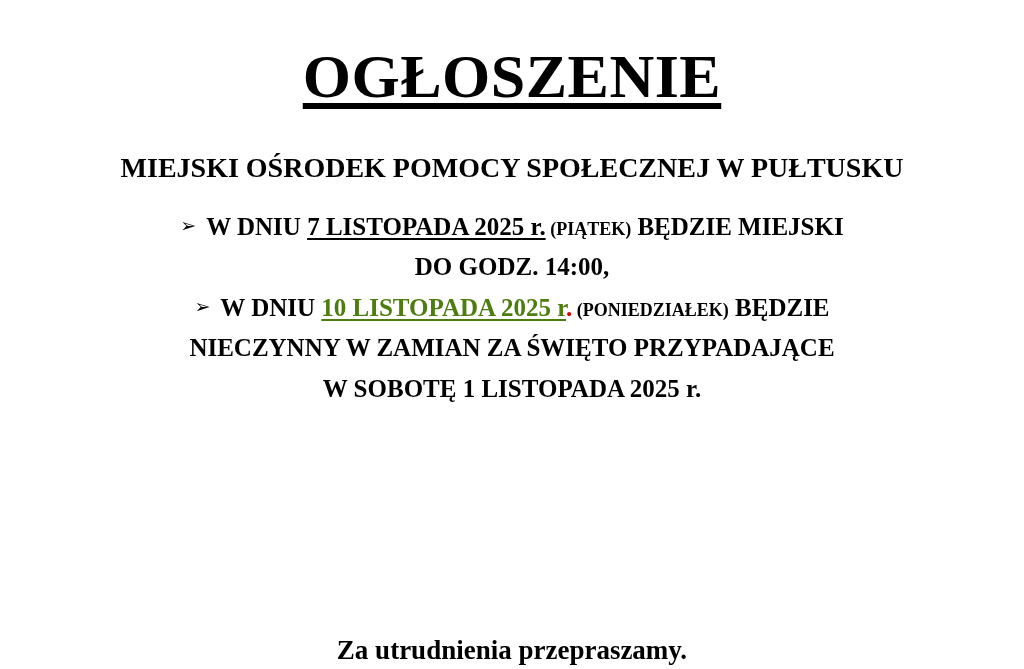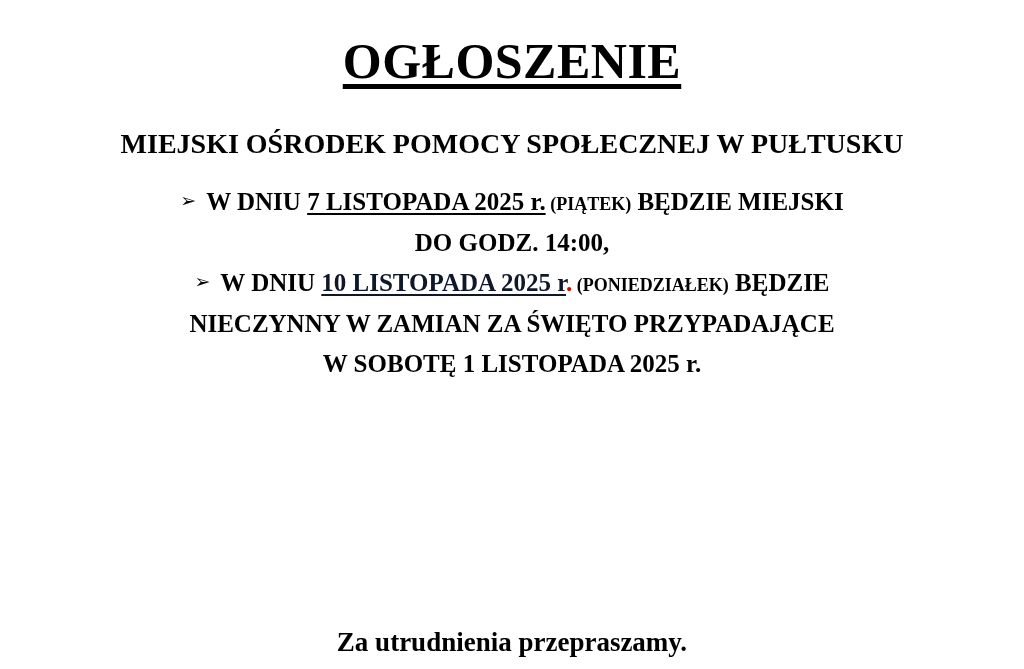--- a/index.html
+++ b/index.html
@@ -16,21 +16,21 @@
   }
   .page {
     width: 1024px;
     height: 669px;
     position: relative;
     box-sizing: border-box;
     padding: 0;
   }
   .title {
     text-align: center;
-    font-size: 50px;
+    font-size: 62px;
     font-weight: bold;
     letter-spacing: 0.5px;
     text-decoration: underline;
     text-underline-offset: 6px;
     line-height: 1.1;
   }
   .headline {
     text-align: center;
     font-size: 28px;
     font-weight: bold;
@@ -60,21 +60,21 @@
     text-decoration: underline;
     text-underline-offset: 3px;
   }
   .small {
     font-size: 18px;
   }
   .red {
     color: #e00000;
   }
   .red-u {
-    color: #0f172a;
+    color: #4d7c0f;
     text-decoration: underline;
     text-underline-offset: 3px;
   }
   .footer {
     text-align: center;
     font-size: 27px;
     font-weight: bold;
     position: absolute;
     left: 0;
     right: 0;

